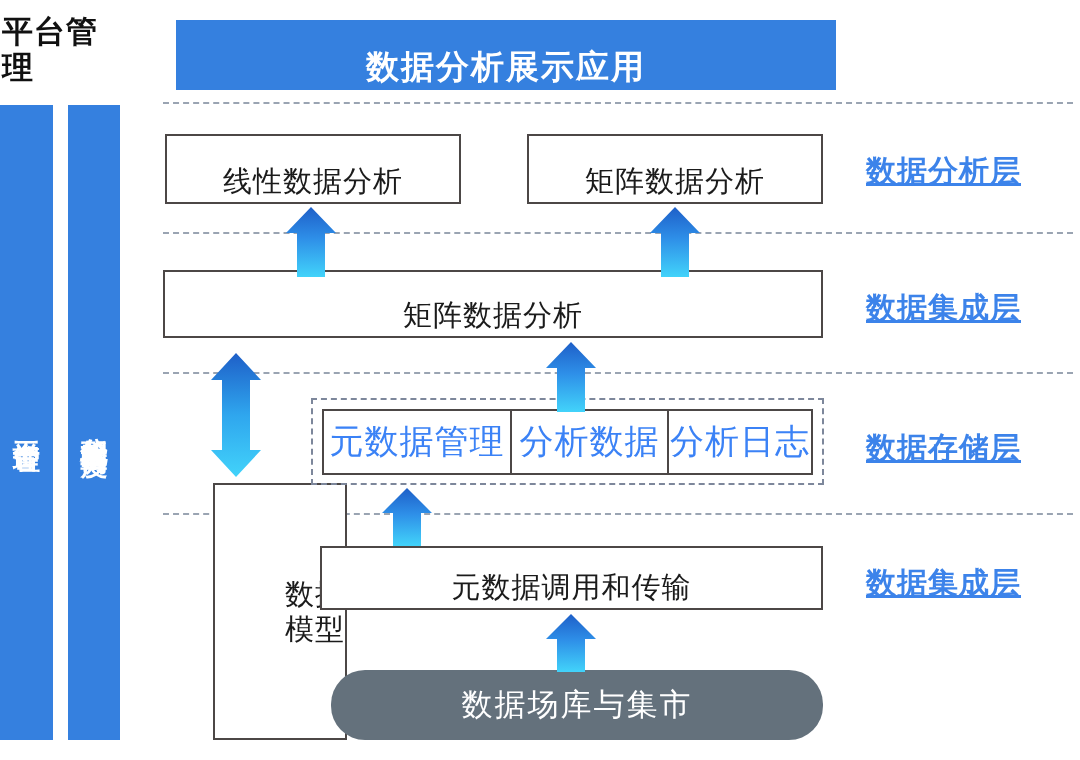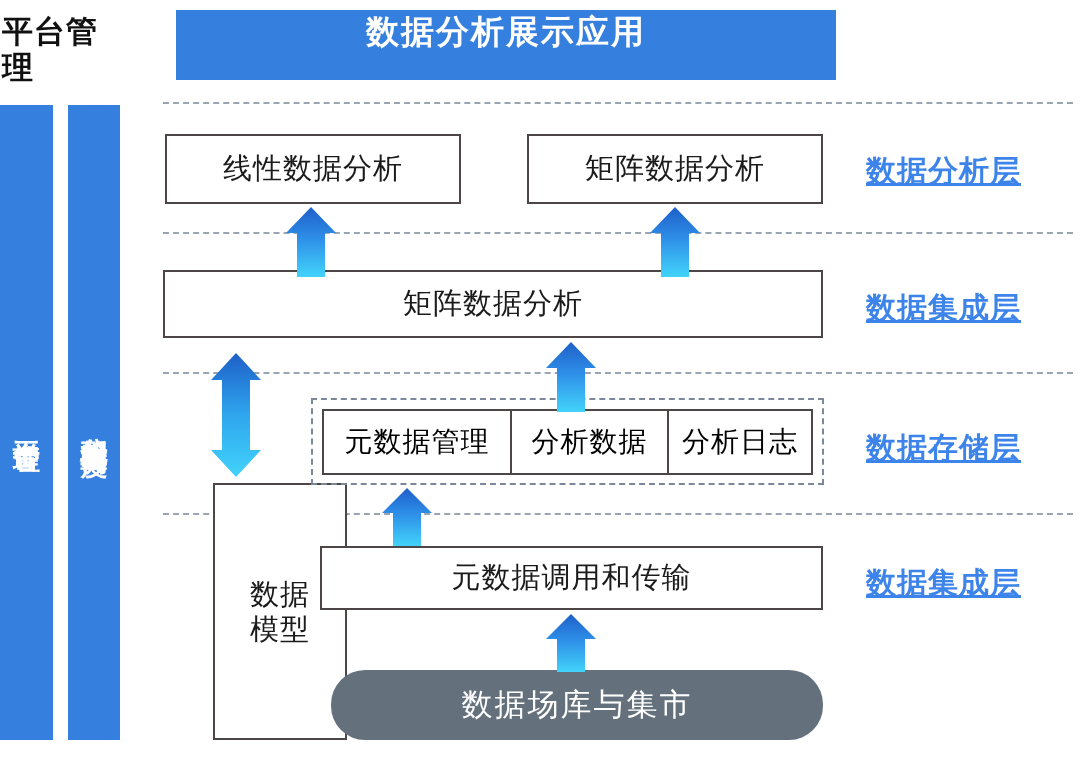--- a/index.html
+++ b/index.html
@@ -56,26 +56,26 @@
     font-size: 31px;
     font-weight: bold;
     line-height: 1.16;
     letter-spacing: 1px;
   }
 
   
   #app-banner {
     position: absolute;
     left: 176px;
-    top: 10px;
+    top: 20px;
     width: 660px;
     height: 70px;
     background: #3580DF;
     display: flex;
-    align-items: flex-start;
+    align-items: flex-end;
     justify-content: center;
   }
   #app-banner .banner-label {
     color: #ffffff;
     font-size: 33px;
     font-weight: bold;
     letter-spacing: 2px;
   }
 
   
@@ -108,21 +108,21 @@
   #layer-name-2 { top: 428px; }
   #layer-name-3 { top: 563px; }
 
   
   .wbox {
     position: absolute;
     background: #ffffff;
     border: 2px solid #4c4746;
     box-sizing: border-box;
     display: flex;
-    align-items: center;
+    align-items: flex-end;
     justify-content: center;
     color: #1b1b1b;
     font-size: 29px;
     letter-spacing: 1px;
     white-space: nowrap;
   }
 
   #box-linear   { left: 165px; top: 134px; width: 296px; height: 70px; }
   #box-matrix   { left: 527px; top: 134px; width: 296px; height: 70px; }
   #box-program  { left: 163px; top: 270px; width: 660px; height: 68px; }
@@ -156,22 +156,22 @@
     height: 66px;
     border: 2px solid #4c4746;
     box-sizing: border-box;
     background: #ffffff;
   }
   .storage-cell {
     flex: 1 1 auto;
     display: flex;
     align-items: center;
     justify-content: center;
-    font-size: 28px;
-    color: #000000;
+    font-size: 34px;
+    color: #3b82f6;
     letter-spacing: 1px;
     white-space: nowrap;
     border-right: 2px solid #4c4746;
     box-sizing: border-box;
   }
   .storage-cell:last-child { border-right: none; }
   #storage-cell-0 { flex: 0 0 188px; }
   #storage-cell-1 { flex: 0 0 157px; }
   #storage-cell-2 { flex: 1 1 auto; }
 

